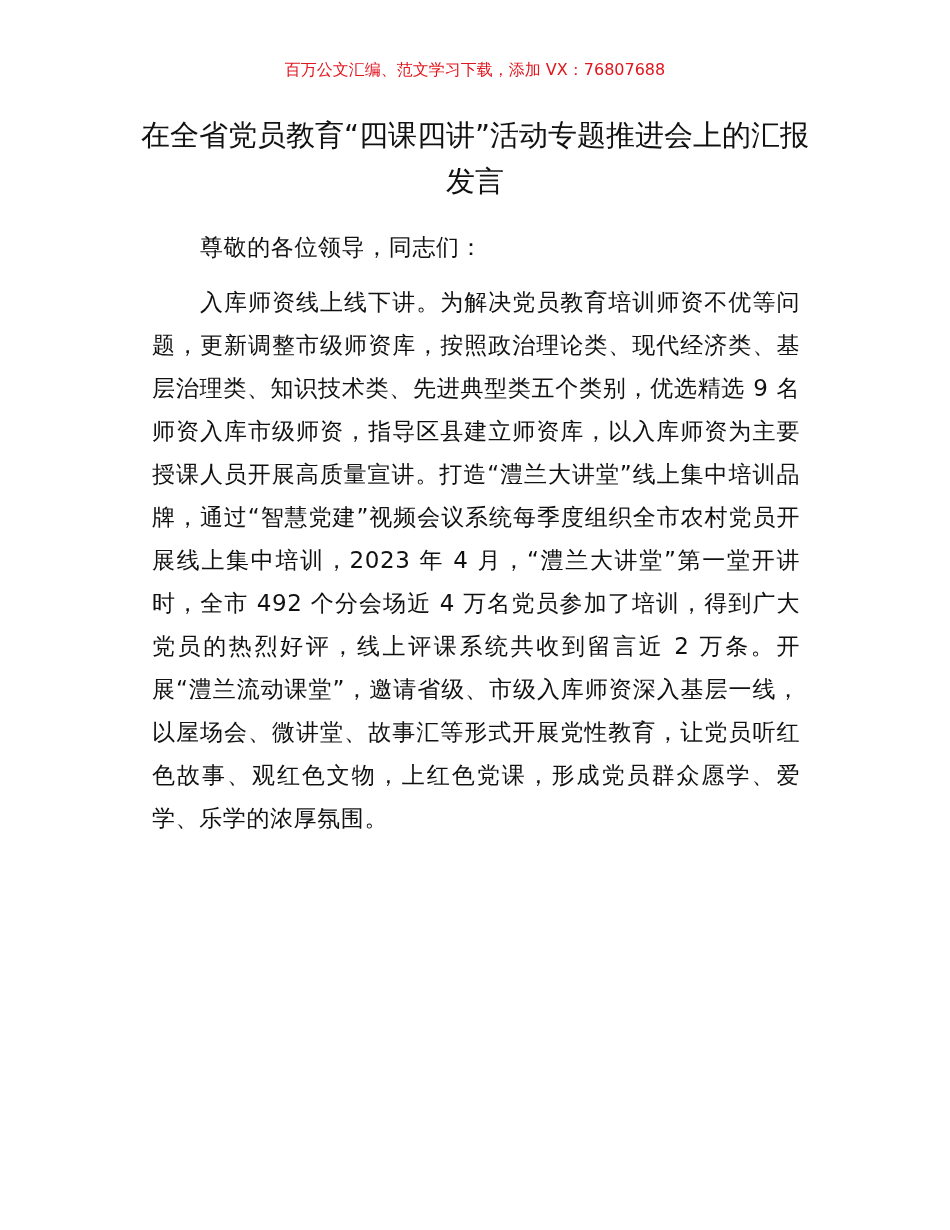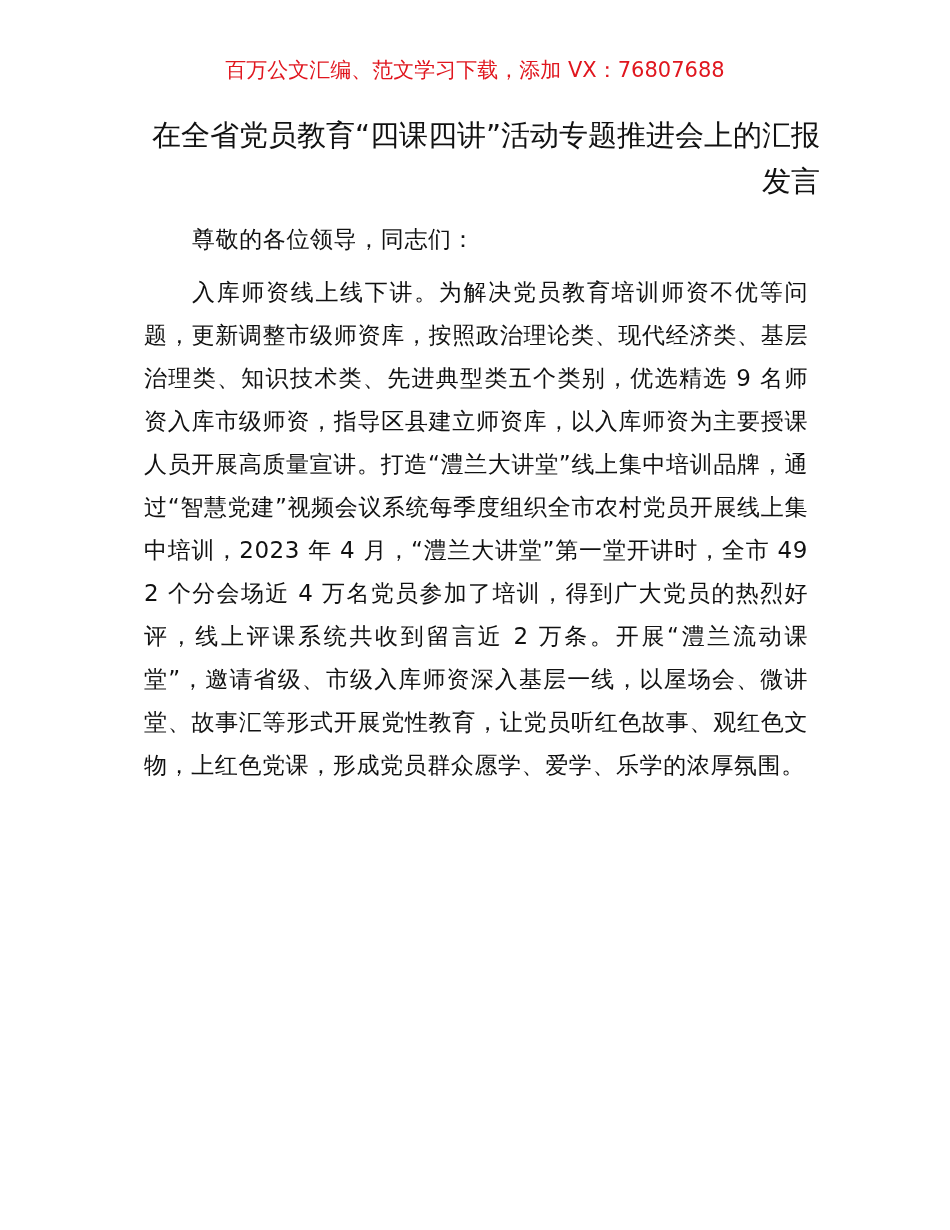--- a/index.html
+++ b/index.html
@@ -22,45 +22,45 @@
       width: 950px;
       height: 1230px;
       background: #ffffff;
     }
     .watermark {
       position: absolute;
       top: 57px;
       left: 0;
       width: 950px;
       text-align: center;
-      font-size: 21px;
+      font-size: 16px;
       line-height: 26px;
       color: #e0161e;
       letter-spacing: 0px;
     }
     .title {
       position: absolute;
       top: 112px;
       left: 130px;
       width: 690px;
-      text-align: right;
+      text-align: center;
       font-size: 29px;
       line-height: 46px;
       color: #111111;
       font-weight: normal;
       margin: 0;
     }
     .body-text {
       position: absolute;
       left: 140px;
       top: 214px;
       width: 672px;
     }
     .para {
-      margin: 4px;
+      margin: 12px;
       font-size: 23px;
       line-height: 43px;
       text-align: justify;
       text-indent: 48px;
       word-break: break-all;
       letter-spacing: 0.6px;
     }
     .para.salutation {
       margin-bottom: 10px;
     }

